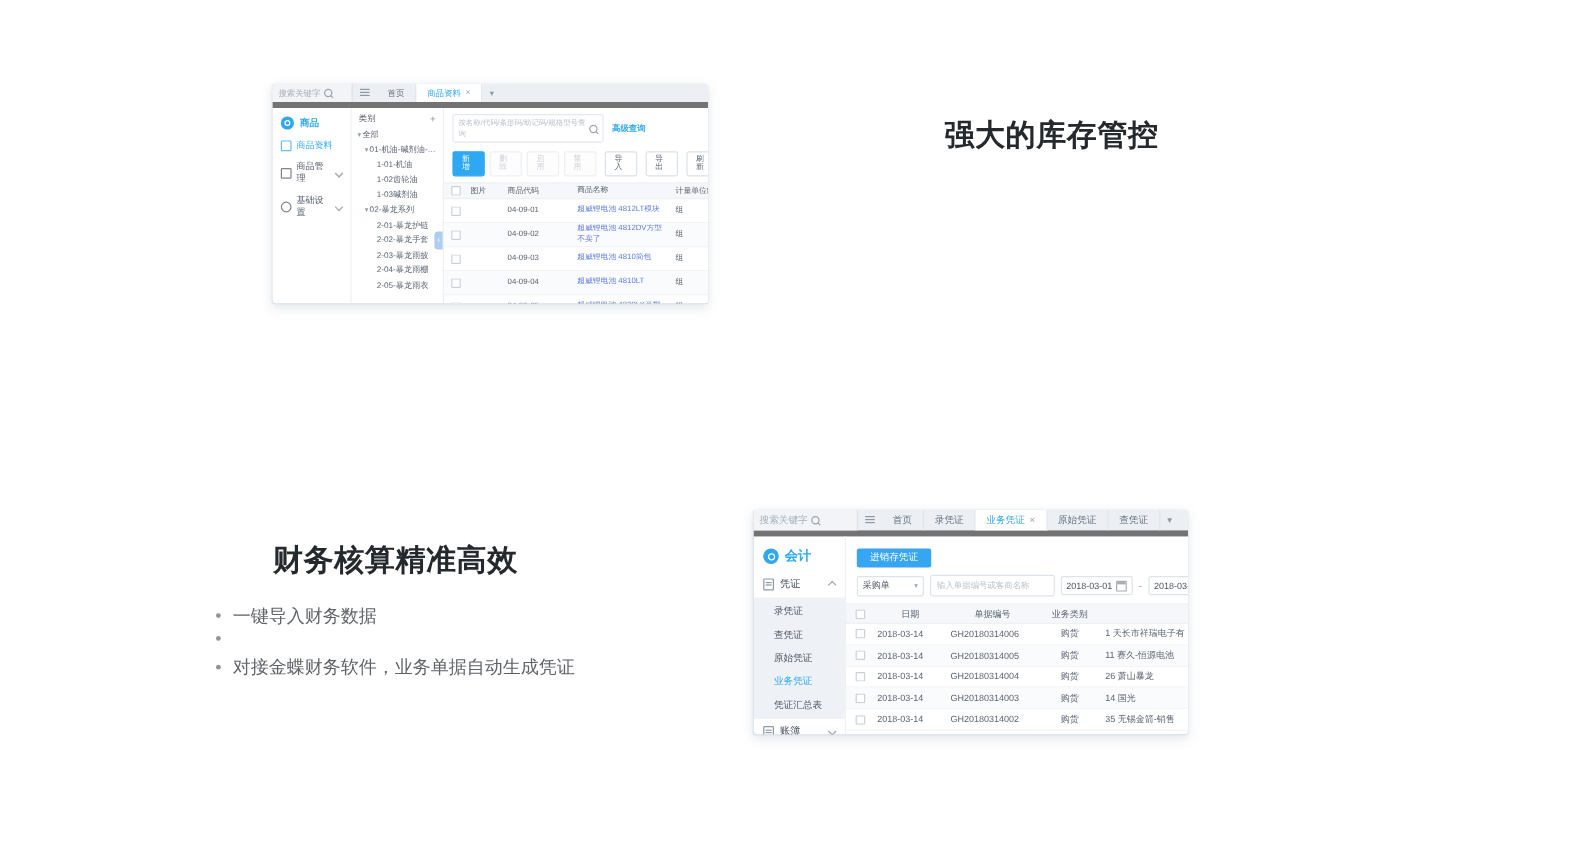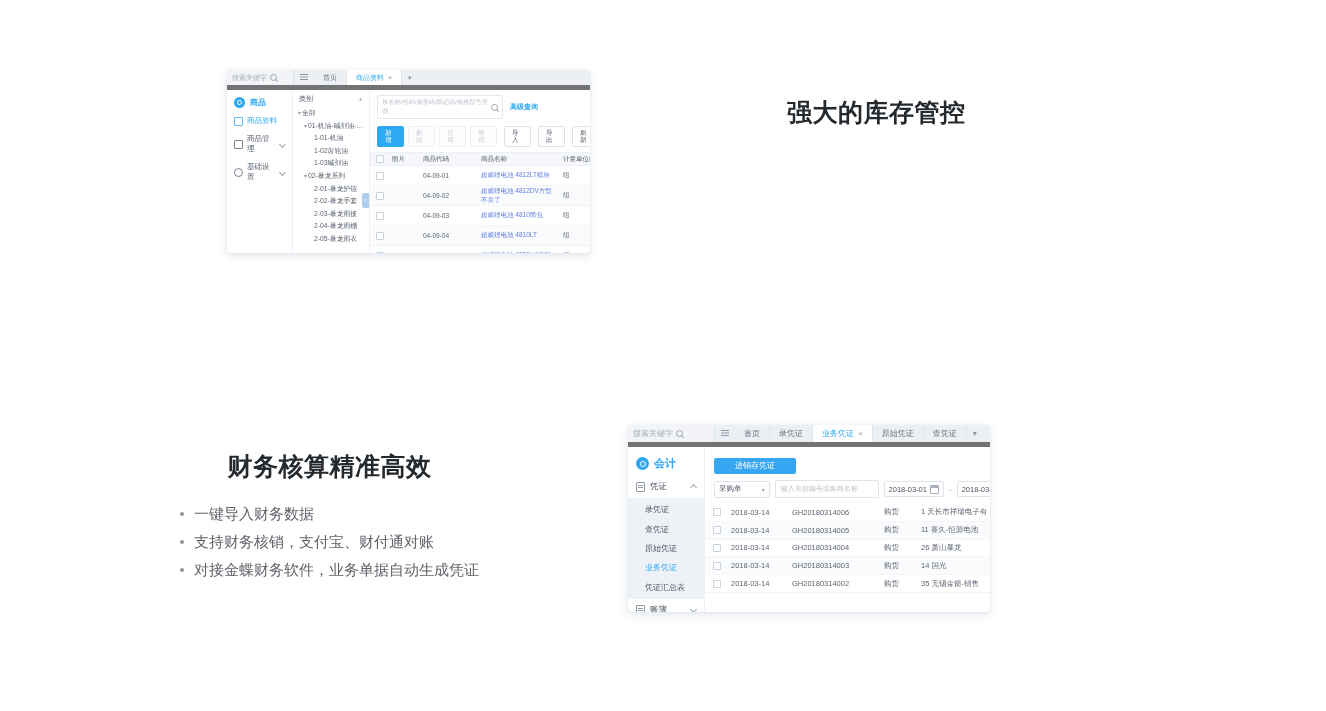--- a/index.html
+++ b/index.html
@@ -108,21 +108,21 @@
   .doc-ic{width:7px;height:8px;border:1px solid #8e99a5;border-radius:1px;position:relative;flex:0 0 7px;}
   .doc-ic::after{content:"";position:absolute;left:1px;right:1px;top:2px;height:1px;background:#8e99a5;
                  box-shadow:0 2px 0 #8e99a5;}
   .submenu{background:#eef1f5;padding:2px 0;}
   .sub-item{font-size:8px;color:#4a5464;padding:4.2px 8px 4.2px 17px;white-space:nowrap;}
   .sub-item.active{color:#2ea8f2;}
 
   .main-b{flex:1 1 auto;min-width:300px;display:flex;flex-direction:column;}
   .act-row{padding:7px 0 6px 9px;}
   .btn-lg{display:inline-block;font-size:8px;color:#fff;background:#36a5f2;border-radius:2px;
-          padding:4px 21px;line-height:1;}
+          padding:4px 11px;line-height:1;}
   .filter{display:flex;align-items:center;gap:5px;padding:0 0 6px 9px;}
   .sel{border:1px solid #dfe4ea;border-radius:2px;width:46px;padding:2.5px 4px;font-size:7.5px;
        color:#4a5362;display:flex;justify-content:space-between;align-items:center;}
   .sel .sc{color:#9aa5b0;font-size:6px;}
   .inp{border:1px solid #dfe4ea;border-radius:2px;width:92px;padding:3px 5px;font-size:7px;color:#b9c2cc;
        white-space:nowrap;overflow:hidden;}
   .date{border:1px solid #dfe4ea;border-radius:2px;padding:2.5px 4px;font-size:7.5px;color:#4a5362;
         display:flex;align-items:center;gap:3px;white-space:nowrap;}
   .cal{width:7px;height:7px;border:1px solid #a7b0ba;border-radius:1px;position:relative;flex:0 0 7px;}
   .cal::after{content:"";position:absolute;left:0;right:0;top:0;height:2px;background:#a7b0ba;}
@@ -147,21 +147,20 @@
 
 <div class="feature" style="left:180px;top:450px;text-align:center;">
   <div class="feature-title">财务核算精准高效</div>
   <ul class="feature-list">
     <li>
         <span class="dot"></span>
         <span>一键导入财务数据</span>
       </li>
     <li>
         <span class="dot"></span>
-        <span>支持财务核销，支付宝、财付通对账</span>
       </li>
     <li>
         <span class="dot"></span>
         <span>对接金蝶财务软件，业务单据自动生成凭证</span>
       </li>
   </ul>
 </div>
 
 <div class="shot" id="shot-a">
   <div class="topbar">
@@ -365,20 +364,29 @@
         <div class="date">
           <span>2018-03-01</span>
           <span class="cal"></span>
         </div>
         <span class="dash">-</span>
         <div class="date">
           <span>2018-03-31</span>
         </div>
       </div>
       <div class="tbl">
+        <div class="thr">
+          <span class="c b-cb">
+              <span class="cb"></span>
+            </span>
+          <span class="c b-date" style="text-align:center">日期</span>
+          <span class="c b-no" style="text-align:center">单据编号</span>
+          <span class="c b-type" style="text-align:center">业务类别</span>
+          <span class="c b-partner"></span>
+        </div>
         <div class="tr">
           <span class="c b-cb">
               <span class="cb"></span>
             </span>
           <span class="c b-date">2018-03-14</span>
           <span class="c b-no">GH20180314006</span>
           <span class="c b-type" style="text-align:center">购货</span>
           <span class="c b-partner">1 天长市祥瑞电子有</span>
         </div>
         <div class="tr alt">

